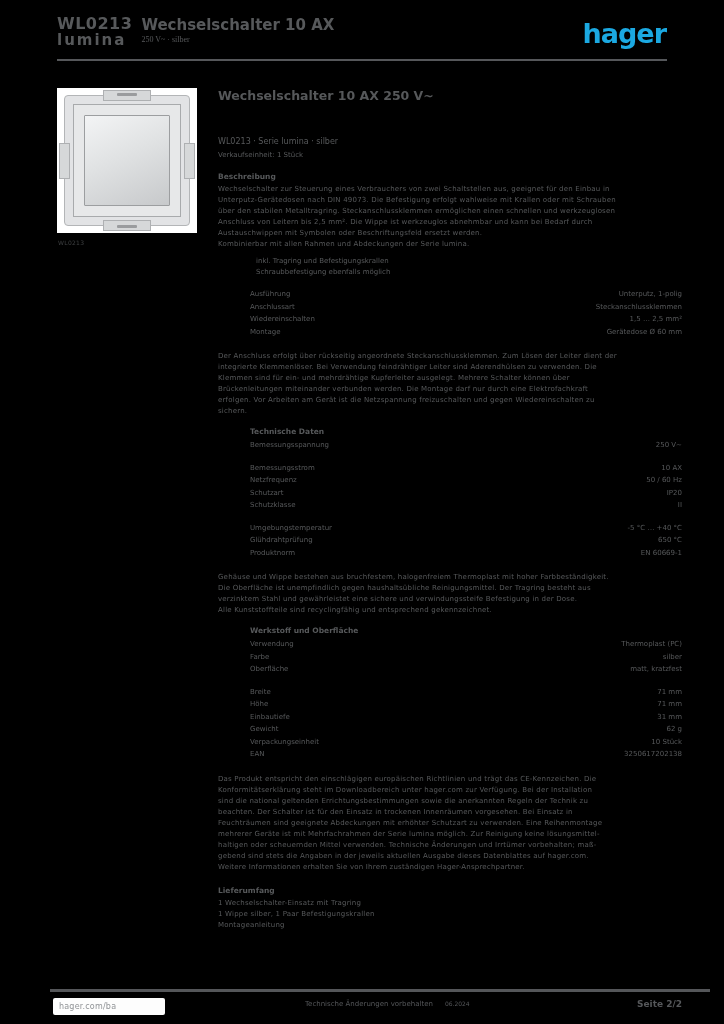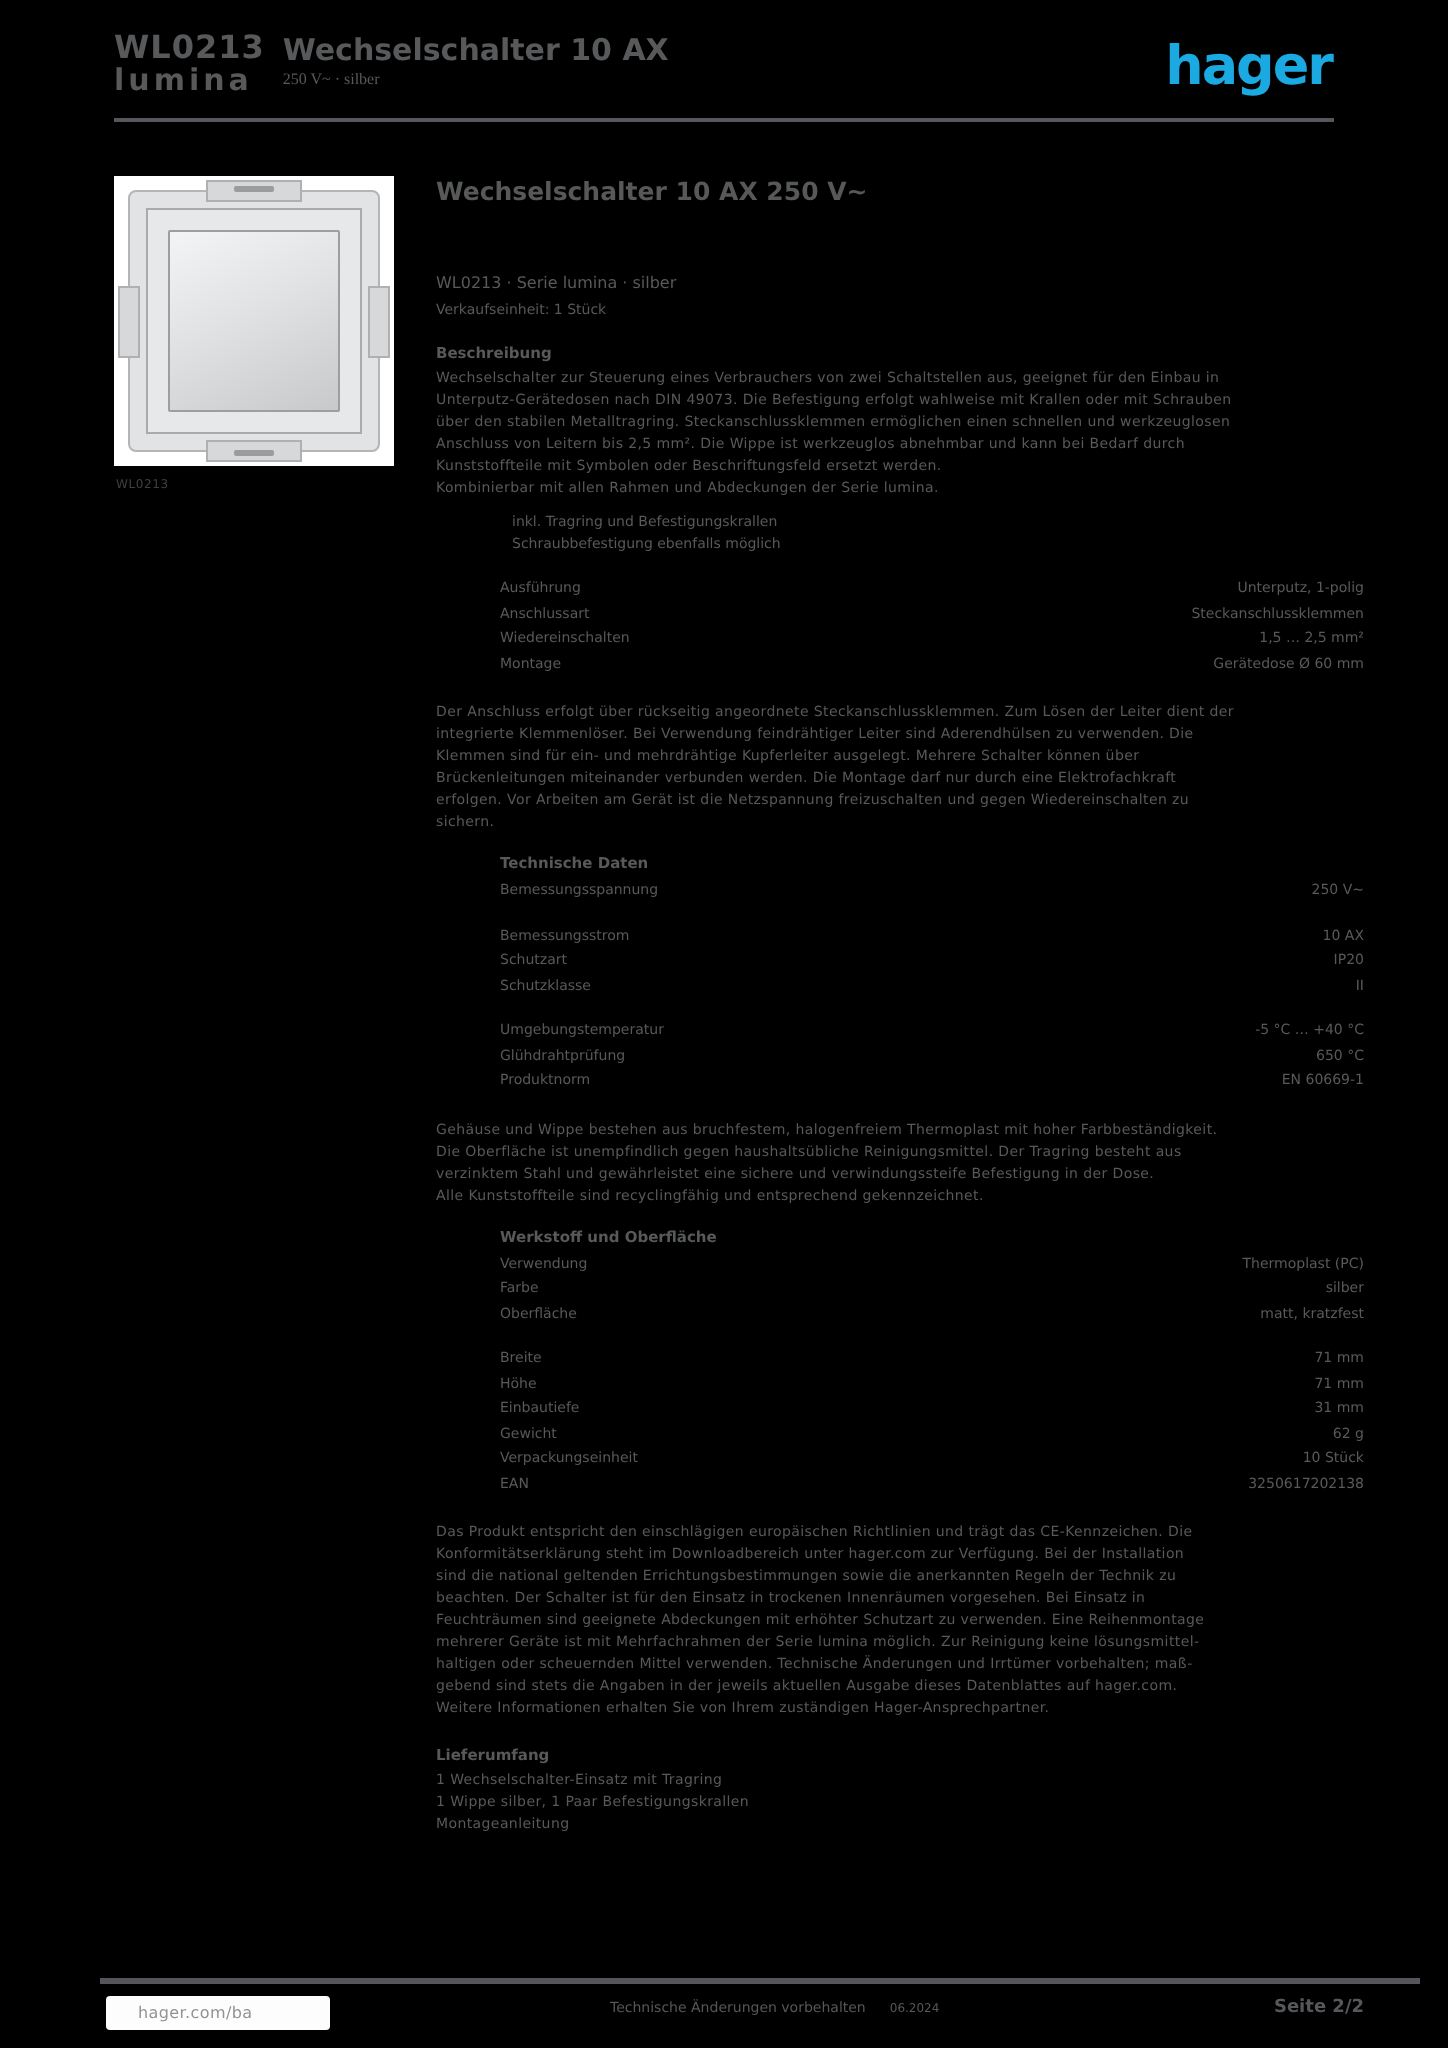--- a/index.html
+++ b/index.html
@@ -49,21 +49,21 @@
   .sec-heading{font-size:7.5px;font-weight:bold;line-height:10px;margin-bottom:2px;white-space:nowrap;}
   .pline{font-size:7px;line-height:11px;letter-spacing:.2px;white-space:nowrap;overflow:hidden;}
   .feat{font-size:7px;line-height:11px;padding-left:38px;white-space:nowrap;overflow:hidden;}
   .row{display:flex;justify-content:space-between;font-size:7px;line-height:12.5px;}
   .row .lbl{white-space:nowrap;}
   .row .val{white-space:nowrap;text-align:right;}
 
   
   .footer-rule{position:absolute;left:50px;top:989px;width:660px;height:3px;background:#545659;}
   .link-box{position:absolute;left:53px;top:998px;width:112px;height:17px;background:#fdfdfd;
-        border-radius:2px;display:flex;align-items:center;padding-left:16px;box-sizing:border-box;}
+        border-radius:2px;display:flex;align-items:center;padding-left:6px;box-sizing:border-box;}
   .link-box span{font-size:8px;color:#909396;letter-spacing:.2px;}
   .footer-center{position:absolute;left:305px;top:1000px;font-size:7px;color:#55575a;white-space:nowrap;}
   .footer-date{margin-left:12px;font-size:6px;}
   .footer-right{position:absolute;right:42px;top:999px;font-size:9px;font-weight:bold;color:#55575a;white-space:nowrap;}
 </style>
 </head>
 <body>
 
 <div class="page">
 
@@ -97,21 +97,21 @@
     <h1 class="main-title">Wechselschalter 10 AX 250 V~</h1>
     <div class="main-subtitle">WL0213 · Serie lumina · silber</div>
     <div class="order-line">Verkaufseinheit: 1 Stück</div>
     <div id="sections">
         <div class="section para">
           <div class="sec-heading">Beschreibung</div>
           <div class="pline">Wechselschalter zur Steuerung eines Verbrauchers von zwei Schaltstellen aus, geeignet für den Einbau in</div>
           <div class="pline">Unterputz-Gerätedosen nach DIN 49073. Die Befestigung erfolgt wahlweise mit Krallen oder mit Schrauben</div>
           <div class="pline">über den stabilen Metalltragring. Steckanschlussklemmen ermöglichen einen schnellen und werkzeuglosen</div>
           <div class="pline">Anschluss von Leitern bis 2,5 mm². Die Wippe ist werkzeuglos abnehmbar und kann bei Bedarf durch</div>
-          <div class="pline">Kunststoffteile mit Symbolen oder Beschriftungsfeld ersetzt werden.</div>
+          <div class="pline">Austauschwippen mit Symbolen oder Beschriftungsfeld ersetzt werden.</div>
           <div class="pline">Kombinierbar mit allen Rahmen und Abdeckungen der Serie lumina.</div>
         </div>
         <div class="section list">
           <div class="feat">inkl. Tragring und Befestigungskrallen</div>
           <div class="feat">Schraubbefestigung ebenfalls möglich</div>
         </div>
         <div class="section rows">
           <div class="row">
             <span class="lbl">Ausführung</span>
             <span class="val">Unterputz, 1-polig</span>
@@ -141,20 +141,24 @@
           <div class="sec-heading">Technische Daten</div>
           <div class="row">
             <span class="lbl">Bemessungsspannung</span>
             <span class="val">250 V~</span>
           </div>
         </div>
         <div class="section rows">
           <div class="row">
             <span class="lbl">Bemessungsstrom</span>
             <span class="val">10 AX</span>
+          </div>
+          <div class="row">
+            <span class="lbl">Netzfrequenz</span>
+            <span class="val">50 / 60 Hz</span>
           </div>
           <div class="row">
             <span class="lbl">Schutzart</span>
             <span class="val">IP20</span>
           </div>
           <div class="row">
             <span class="lbl">Schutzklasse</span>
             <span class="val">II</span>
           </div>
         </div>

